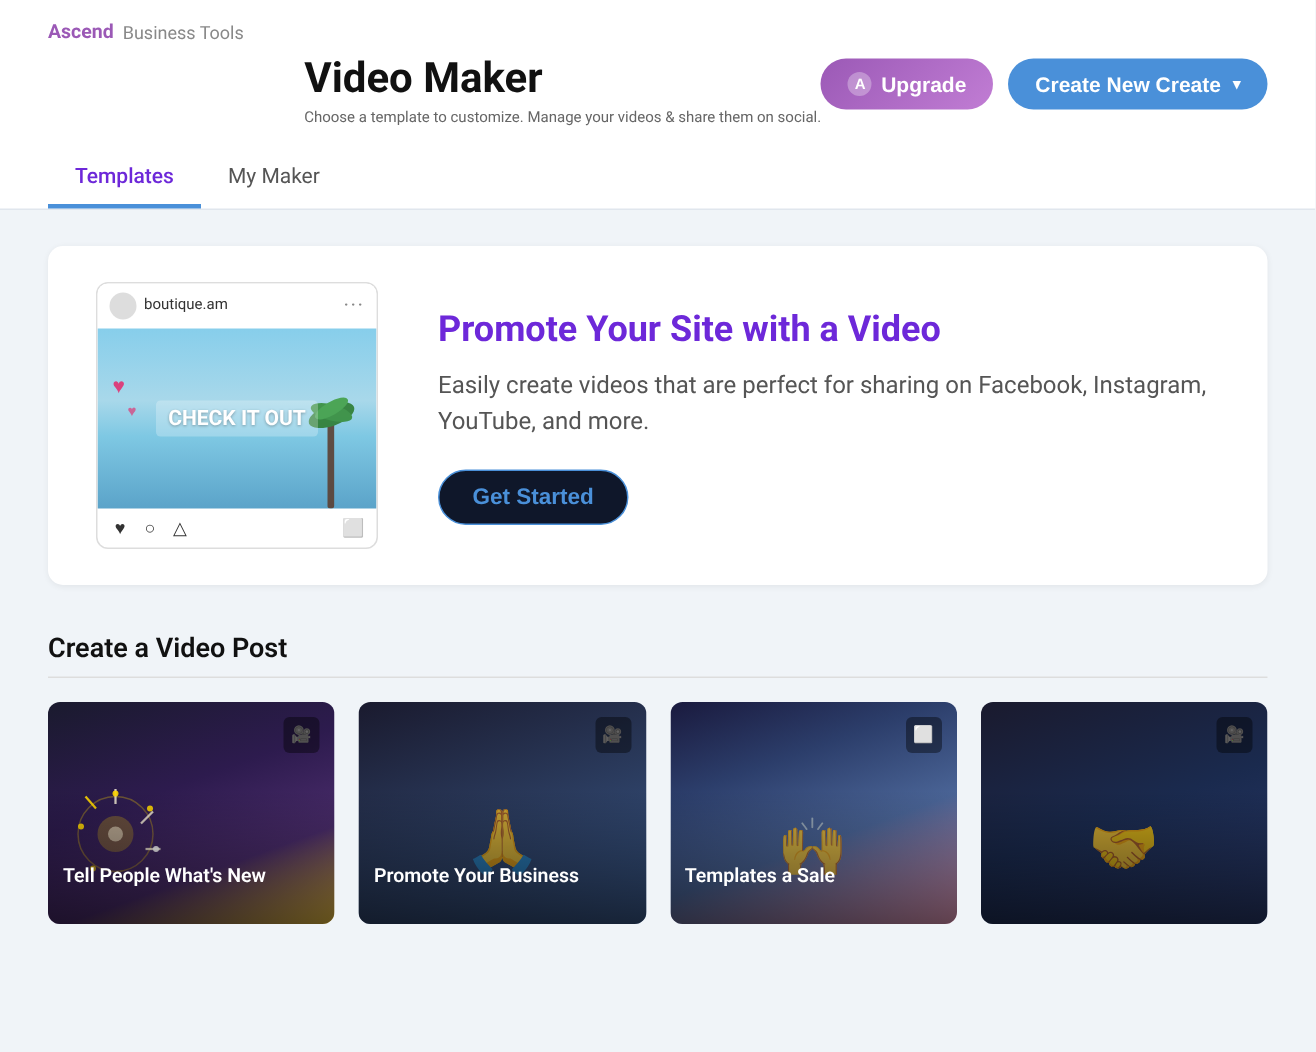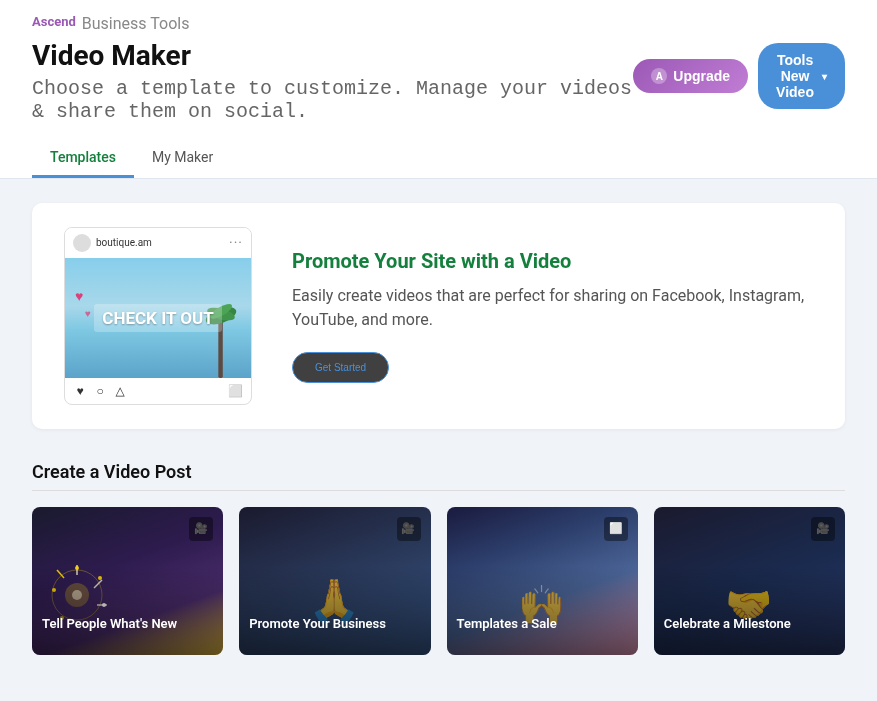--- a/index.html
+++ b/index.html
@@ -12,49 +12,49 @@
     }
 
     
     .top-bar {
       background: #fff;
       padding: 14px 32px 0 32px;
       border-bottom: 1px solid #e0e6ed;
     }
     .brand {
       display: flex;
+      align-items: center;
       gap: 6px;
       margin-bottom: 6px;
     }
     .brand-ascend {
       color: #9b59b6;
       font-weight: 700;
       font-size: 13px;
     }
     .brand-tools {
       color: #888;
-      font-size: 16px;
+      font-size: 12px;
     }
     .top-header {
       display: flex;
       align-items: flex-start;
       justify-content: flex-end;
     }
     .page-title-section {}
     .page-title {
       font-size: 28px;
       font-weight: 700;
       color: #111;
       line-height: 1.2;
     }
     .page-subtitle {
-      font-size: 20px;
+      font-size: 10px;
       color: #666;
       margin-top: 4px;
-      font-family: Liberation Mono, monospace;
     }
     .header-actions {
       display: flex;
       align-items: center;
       gap: 10px;
       padding-top: 4px;
     }
     .btn-upgrade {
       background: linear-gradient(135deg, #9b59b6, #c17dd4);
       color: #fff;
@@ -103,21 +103,21 @@
     }
     .tab {
       padding: 10px 18px;
       font-size: 14px;
       cursor: pointer;
       color: #555;
       border-bottom: 3px solid transparent;
       text-decoration: none;
     }
     .tab.active {
-      color: #15803d;
+      color: #6d28d9;
       border-bottom: 3px solid #4a90d9;
       font-weight: 500;
     }
 
     
     .main-content {
       padding: 24px 32px;
     }
 
     
@@ -173,21 +173,21 @@
       background: linear-gradient(180deg, #87ceeb 0%, #a8d8ea 40%, #7ec8e3 60%, #5ba3c9 100%);
       position: relative;
       display: flex;
       align-items: center;
       justify-content: center;
     }
     .check-it-out {
       background: rgba(255,255,255,0.25);
       color: #fff;
       font-weight: 700;
-      font-size: 17px;
+      font-size: 14px;
       padding: 4px 8px;
       border-radius: 3px;
       text-align: right;
       text-shadow: 0 1px 2px rgba(0,0,0,0.3);
       z-index: 1;
     }
     .insta-heart-icons {
       display: flex;
       align-items: center;
       justify-content: space-between;
@@ -200,41 +200,41 @@
     .icon-sm {
       width: 14px;
       height: 14px;
       display: inline-flex;
       align-items: center;
       justify-content: center;
       font-size: 12px;
     }
     .hero-text {}
     .hero-heading {
-      font-size: 20px;
-      font-weight: 700;
-      color: #15803d;
+      font-size: 24px;
+      font-weight: 700;
+      color: #6d28d9;
       line-height: 1.3;
       margin-bottom: 10px;
     }
     .hero-desc {
       font-size: 16px;
       color: #555;
       line-height: 1.5;
       margin-bottom: 20px;
     }
     .btn-get-started {
-      background: #404040;
+      background: #0f172a;
       color: #4a90d9;
       border: 1.5px solid #4a90d9;
       border-radius: 20px;
       padding: 9px 22px;
-      font-size: 10px;
+      font-size: 15px;
       cursor: pointer;
-      font-weight: 400;
+      font-weight: 700;
     }
 
     
     .section-header {
       display: flex;
       align-items: center;
       justify-content: space-between;
       margin-bottom: 8px;
     }
     .section-title {
@@ -362,21 +362,21 @@
     <div class="page-title-section">
       <h1 class="page-title">Video Maker</h1>
       <p class="page-subtitle">Choose a template to customize. Manage your videos &amp; share them on social.</p>
     </div>
     <div class="header-actions">
       <button class="btn-upgrade">
         <span class="upgrade-icon">A</span>
         <span>Upgrade</span>
       </button>
       <button class="btn-create">
-        <span>Tools New Video</span>
+        <span>Create New Create</span>
         <span class="chevron">▾</span>
       </button>
     </div>
   </div>
   <div class="tabs">
     <a class="tab active">Templates</a>
     <a class="tab">My Maker</a>
   </div>
 </div>
 
@@ -479,17 +479,16 @@
     </div>
 
     <div class="video-card">
       <div class="video-card-bg bg-milestone">
         <div style="position:absolute;bottom:28px;left:50%;transform:translateX(-50%);font-size:38px;opacity:0.75;">🤝</div>
       </div>
       <div class="video-card-overlay"></div>
       <div class="video-card-icon">
         <span>🎥</span>
       </div>
-      <div class="video-card-label">Celebrate a Milestone</div>
     </div>
 
   </div>
 </div>
 
 </body></html>

